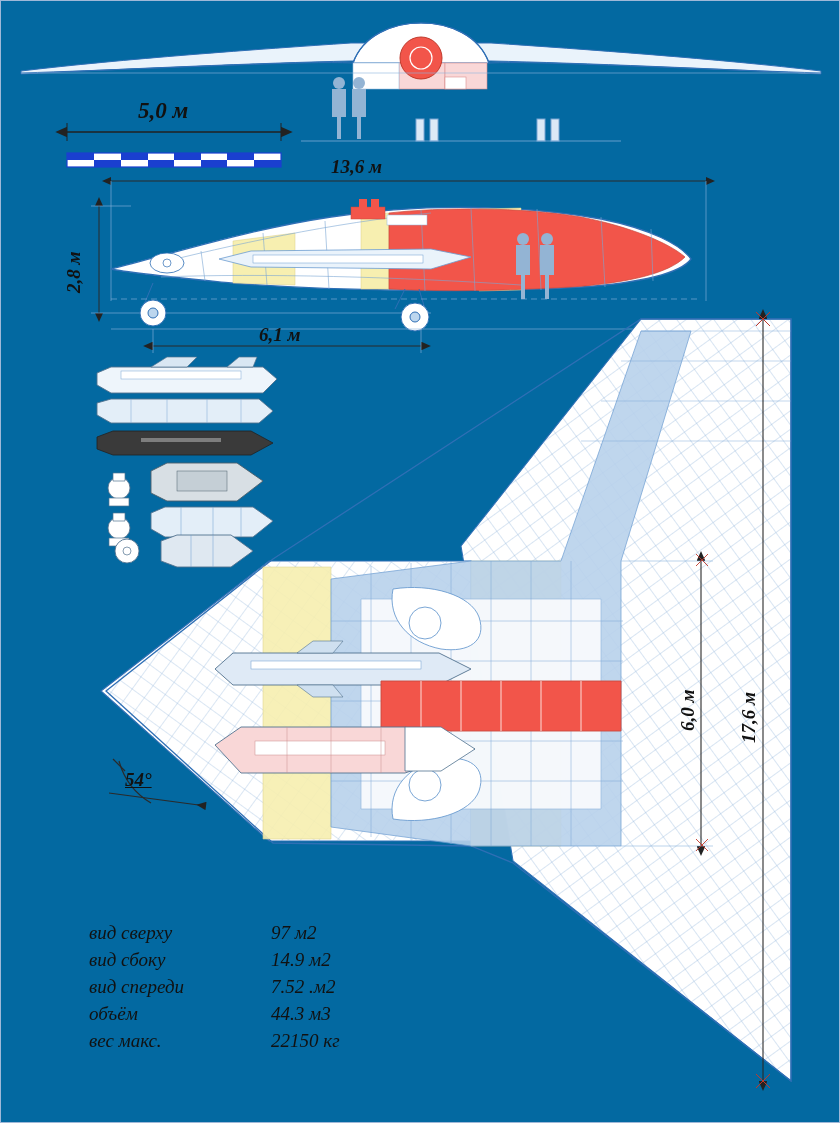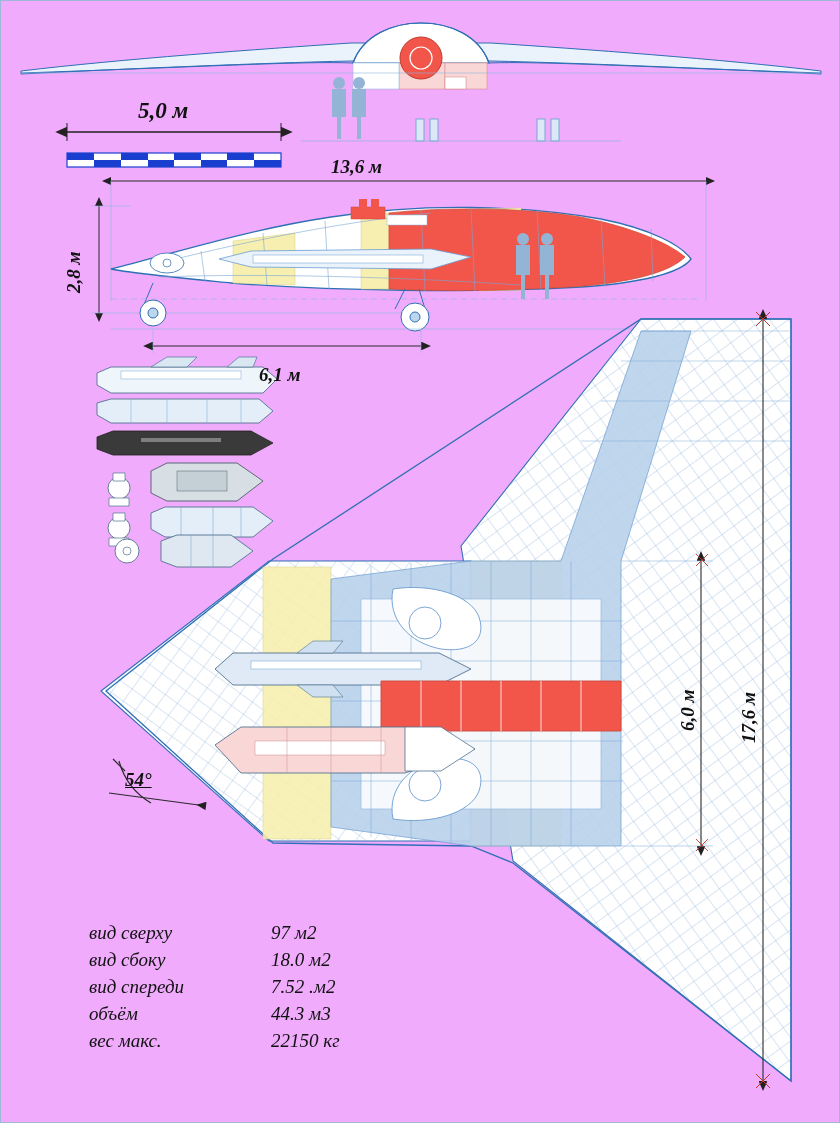--- a/index.html
+++ b/index.html
@@ -1,17 +1,17 @@
 <!DOCTYPE html>
 <html><head>
 <meta charset="utf-8">
 <style>
   html,body{margin:0;padding:0;background:#ffffff;}
   body{width:840px;height:1123px;font-family:"Liberation Sans",sans-serif;}
-  #sheet{position:relative;width:840px;height:1123px;background:#f0abfc;box-sizing:border-box;border:1px solid #9fb8d8;overflow:hidden;}
+  #sheet{position:relative;width:840px;height:1123px;background:#0369a1;box-sizing:border-box;border:1px solid #9fb8d8;overflow:hidden;}
   svg{display:block;}
   .lbl{position:absolute;font-family:"Liberation Serif",serif;font-style:italic;color:#111;white-space:nowrap;}
   .dim-big{font-size:23px;font-weight:bold;}
   .dim-med{font-size:19px;font-weight:bold;}
   .rot-90{transform:rotate(-90deg);transform-origin:left top;}
   #spec{position:absolute;left:88px;top:893px;font-family:"Liberation Serif",serif;font-style:italic;font-size:19px;color:#111;margin-top:26px;}
   #spec table{border-collapse:collapse;}
   #spec td{padding:2px 0 3px 0;vertical-align:top;}
   #spec td.k{width:182px;}
   #spec td.v{width:140px;}
@@ -290,38 +290,38 @@
       <path d="M112,758 L124,770" stroke="#2a2a2a" stroke-width="1.2"></path>
     </g>
   </svg>
 
   <div class="lbl dim-big" style="left:137px; top:97px;">5,0 м</div>
 
   <div class="lbl dim-med" style="left:330px; top:155px;">13,6 м</div>
 
   <div class="lbl dim-med rot-90" style="left:62px; top:292px;">2,8 м</div>
 
-  <div class="lbl dim-med" style="left:258px; top:323px;margin-top:40px;">6,1 м</div>
+  <div class="lbl dim-med" style="left:258px; top:323px;">6,1 м</div>
 
   <div class="lbl dim-med rot-90" style="left:676px; top:730px;">6,0 м</div>
 
   <div class="lbl dim-med rot-90" style="left:737px; top:742px;">17,6 м</div>
 
   <div class="lbl dim-med" style="left:124px; top:768px;text-decoration:underline;">54°</div>
 
   <div id="spec">
     <table>
       <tbody id="spec-body">
           <tr>
             <td class="k">вид сверху</td>
             <td class="v">97 м2</td>
           </tr>
           <tr>
             <td class="k">вид сбоку</td>
-            <td class="v">18.0 м2</td>
+            <td class="v">14.9 м2</td>
           </tr>
           <tr>
             <td class="k">вид спереди</td>
             <td class="v">7.52 .м2</td>
           </tr>
           <tr>
             <td class="k">объём</td>
             <td class="v">44.3 м3</td>
           </tr>
           <tr>

